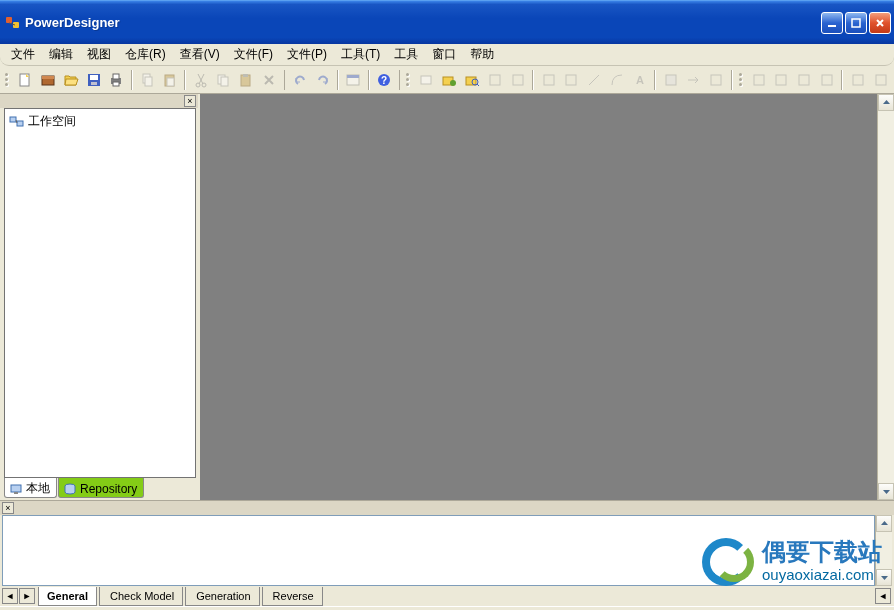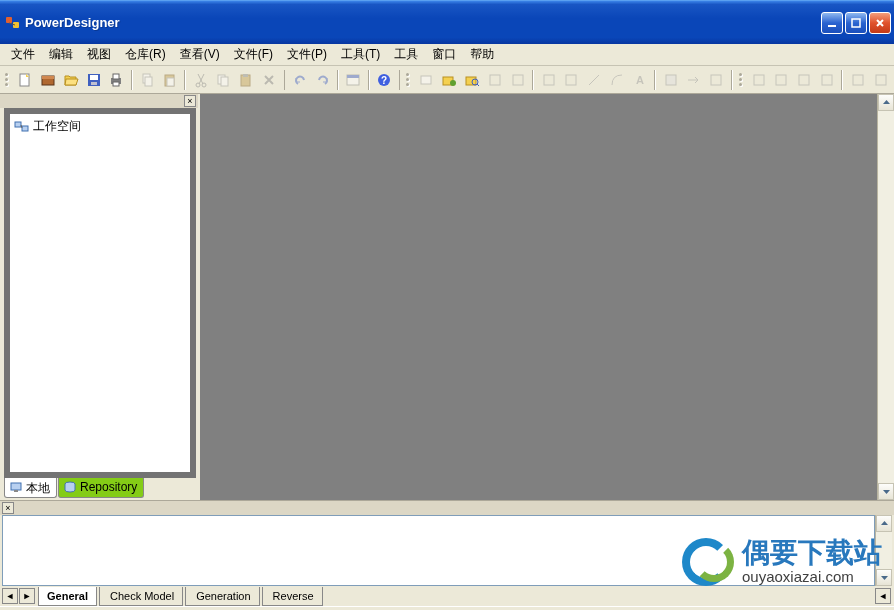--- a/index.html
+++ b/index.html
@@ -35,20 +35,21 @@
 .winbtn.close { background: linear-gradient(to bottom, #f29e7b, #e0522d 50%, #c33a18); }
 .winbtn svg { width: 12px; height: 12px; }
 
 .menubar {
   height: 22px;
   background: #ece9d8;
   border-bottom: 1px solid #c6c3b3;
   display: flex;
   align-items: center;
   padding: 0 4px;
+  border-radius: 9px;
 }
 .menubar .mitem { padding: 2px 7px; cursor: default; }
 
 .toolbar {
   height: 28px;
   background: #ece9d8;
   border-bottom: 1px solid #aca899;
   display: flex;
   align-items: center;
   padding: 0 2px;
@@ -92,42 +93,42 @@
   width: 12px; height: 12px;
   border: 1px solid #888;
   display: flex; align-items: center; justify-content: center;
   font-size: 9px; line-height: 1;
   background: #ece9d8;
   cursor: default;
 }
 .tree {
   flex: 1;
   background: #fff;
-  border: 6px solid #737373;
+  border: 1px solid #737373;
   margin: 0 2px 0 4px;
   padding: 3px;
   overflow: auto;
 }
 .treenode { display: flex; align-items: center; gap: 3px; padding: 1px; }
 .treenode .nicon { width: 16px; height: 14px; display: flex; align-items: center; justify-content: center; }
 .sidetabs {
   height: 22px;
   display: flex;
   padding: 0 4px;
   align-items: flex-start;
   background: #ece9d8;
 }
 .stab {
   height: 20px;
   padding: 2px 6px 0 4px;
   margin-right: 1px;
   border: 1px solid #888;
   border-top: none;
   border-radius: 0 0 3px 3px;
-  display: flex; gap: 3px;
+  display: flex; align-items: center; gap: 3px;
   font-size: 12px;
   cursor: default;
 }
 .stab.active { background: #fff; }
 .stab:not(.active) { background: #84cc16; }
 .stab .ticon { width: 14px; height: 14px; display: flex; align-items: center; justify-content: center; }
 
 .canvas {
   flex: 1;
   background: #808080;
@@ -246,22 +247,22 @@
   border-radius: 50%;
 }
 .wm-logo .ring2 {
   position: absolute; right: 0; top: 6px; width: 40px; height: 40px;
   border: 7px solid #7cb342;
   border-left-color: transparent;
   border-top-color: transparent;
   border-radius: 50%;
 }
 .wm-text { display: flex; flex-direction: column; line-height: 1.1; }
-.wm-text .cn { font-size: 28px; font-weight: bold; color: #2878bd; font-family: Liberation Sans, sans-serif; }
-.wm-text .en { font-size: 15px; color: #404040; font-family: Arial; }
+.wm-text .cn { font-size: 24px; font-weight: bold; color: #2878bd; font-family: Liberation Mono, monospace; }
+.wm-text .en { font-size: 15px; color: #0369a1; font-family: Arial; }
 </style>
 </head>
 <body>
 
 <div class="titlebar">
   <span class="appicon">
     <svg viewBox="0 0 16 16">
         <rect x="1" y="2" width="6" height="6" fill="#e06030" rx="1"></rect>
         <rect x="8" y="7" width="6" height="6" fill="#f0c030" rx="1"></rect>
         <path d="M4 8 L10 10" stroke="#555" stroke-width="1"></path>

